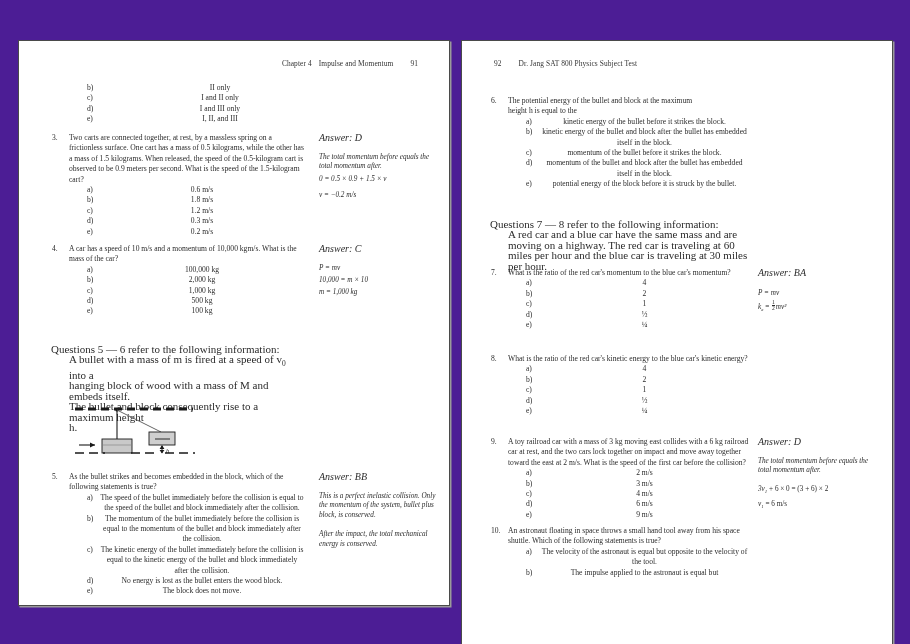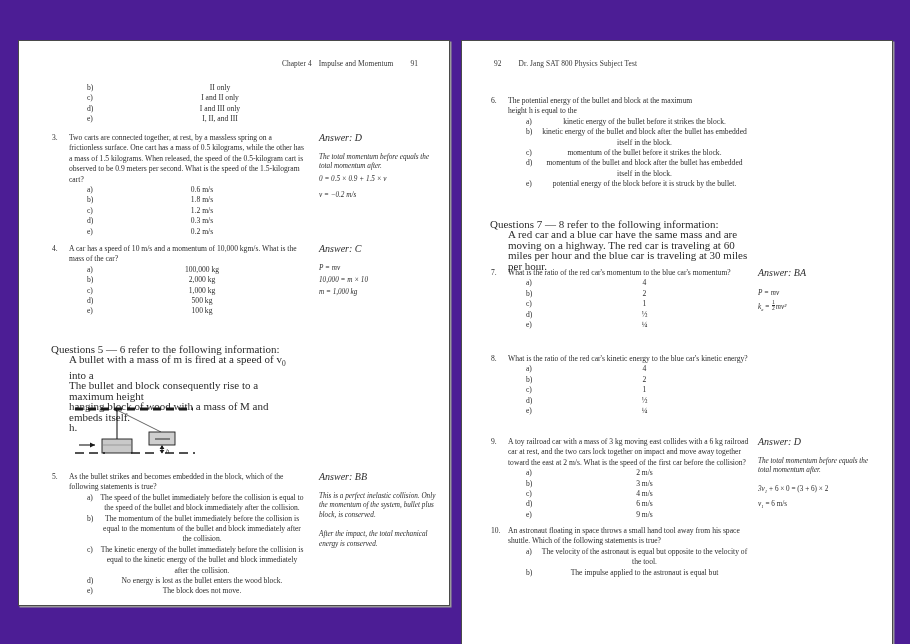--- a/index.html
+++ b/index.html
@@ -239,22 +239,22 @@
         <div class="ans-math" style="margin-top:9px;">P = mv</div>
         <div class="ans-math tight">10,000 = m × 10</div>
         <div class="ans-math tight">m = 1,000 kg</div>
       </div>
 
       <div class="info-block" style="left:32px; top:303px;">
         <div class="info-head">Questions 5 — 6 refer to the following information:</div>
         <div class="info-body">
           <span>A bullet with a mass of m is fired at a speed of v</span><sub>0</sub><span> into a</span>
         </div>
+        <div class="info-body">hanging block of wood with a mass of M and embeds itself.</div>
         <div class="info-body">The bullet and block consequently rise to a maximum height</div>
-        <div class="info-body">hanging block of wood with a mass of M and embeds itself.</div>
         <div class="info-body">h.</div>
       </div>
 
       <div class="figure">
         <svg width="200" height="54" viewBox="0 0 200 54">
 
           <line x1="14" y1="4" x2="132" y2="4" stroke="#1a1a1a" stroke-width="3" stroke-dasharray="8,5"></line>
 
           <circle cx="56" cy="5" r="1.6" fill="#1a1a1a"></circle>
 

